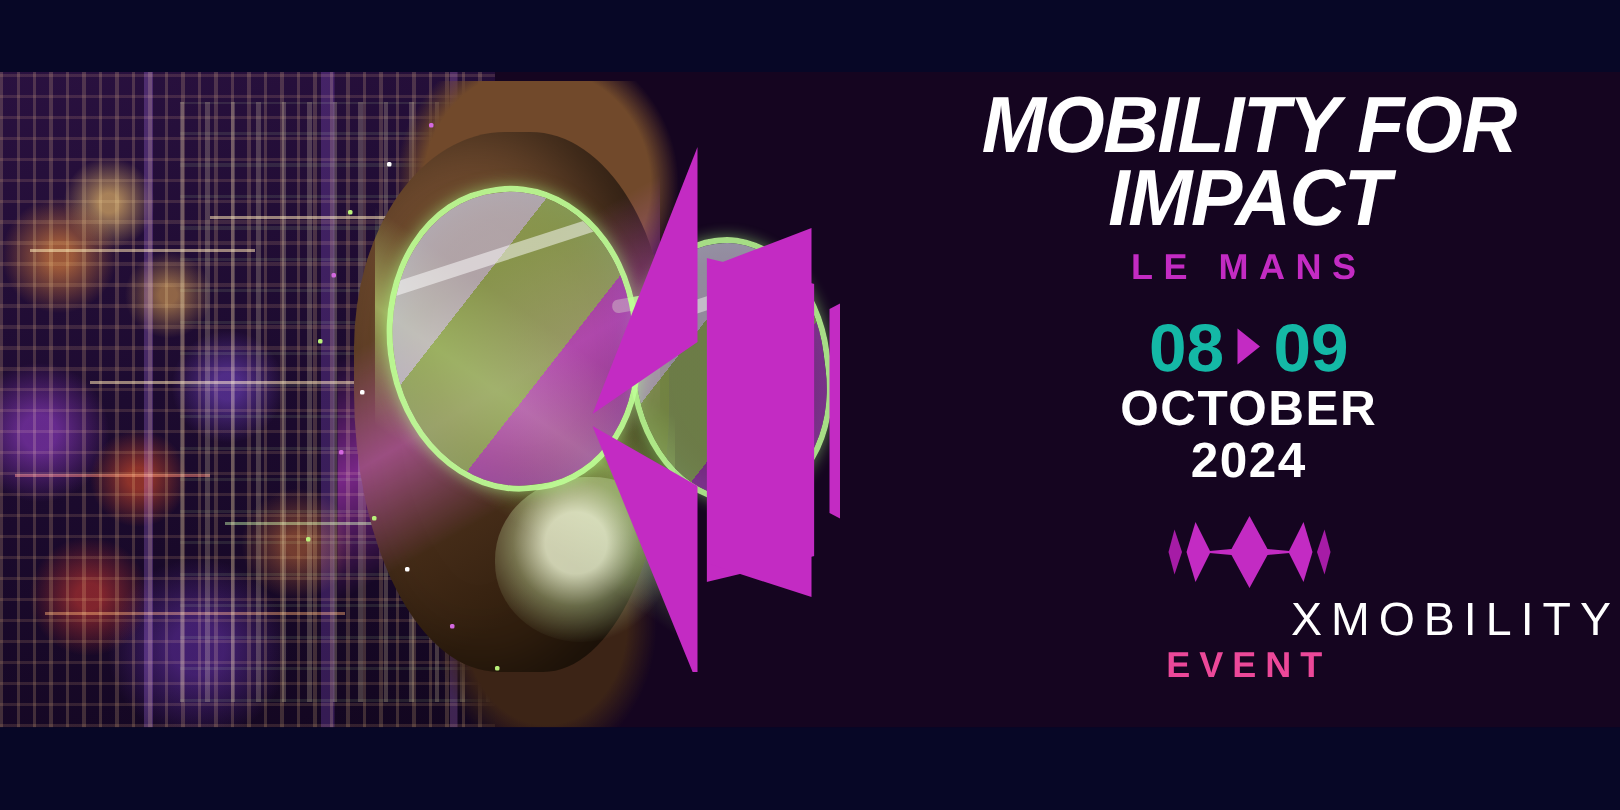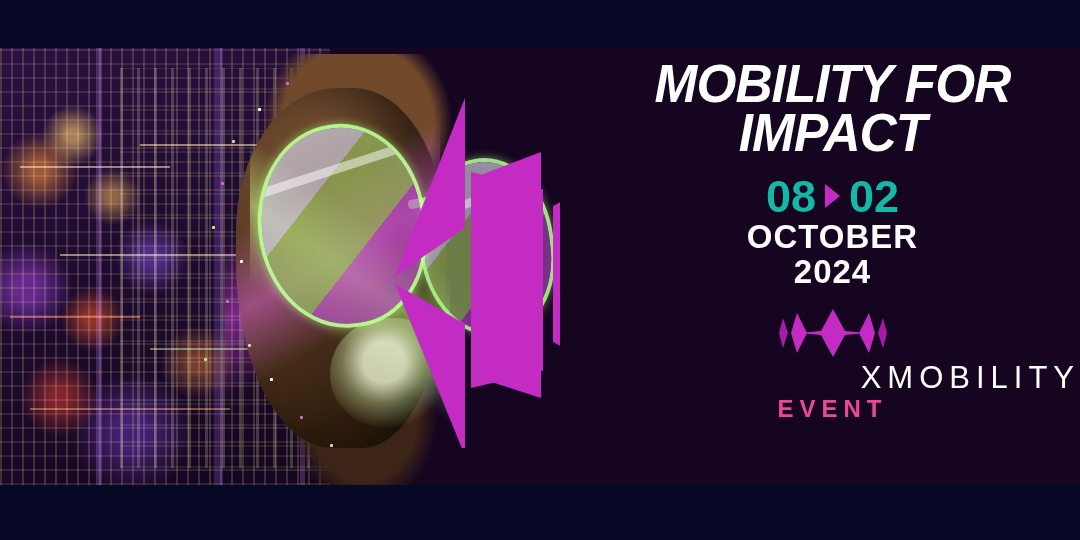--- a/index.html
+++ b/index.html
@@ -229,25 +229,26 @@
       </svg>
     </div>
 
     <div class="panel">
 
       <h1 class="headline">
         <span>MOBILITY FOR</span>
         <span class="l2">IMPACT</span>
       </h1>
 
+      <p class="lemans">LE MANS</p>
 
       <div class="dates">
         <span>08</span>
         <span class="arrow"></span>
-        <span>02</span>
+        <span>09</span>
       </div>
       <p class="month">OCTOBER</p>
       <p class="year">2024</p>
 
       <div class="logo-wrap">
         <svg class="logo-mark" width="112" height="52" viewBox="0 0 112 52">
           <path d="M56 2 L68 24 L90 26 L68 28 L56 50 L44 28 L22 26 L44 24 Z" fill="#c32bc3"></path>
           <path d="M20 6 L30 26 L20 46 L14 26 Z" fill="#c32bc3"></path>
           <path d="M92 6 L98 26 L92 46 L82 26 Z" fill="#c32bc3"></path>
           <path d="M6 11 L11 26 L6 41 L2 26 Z" fill="#a61ca6"></path>

